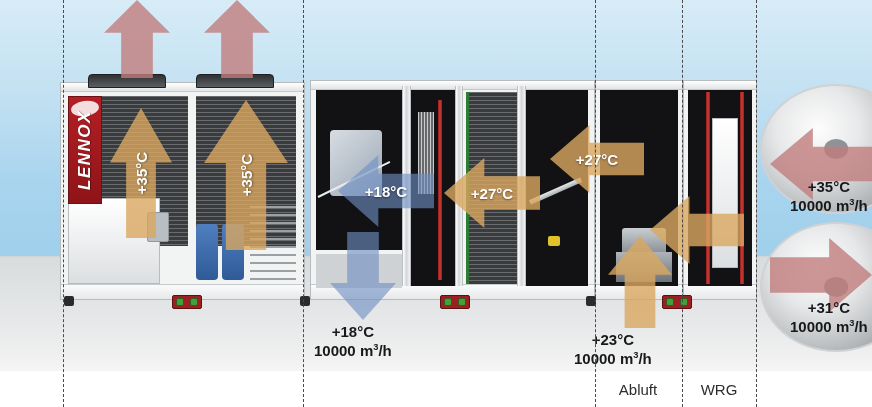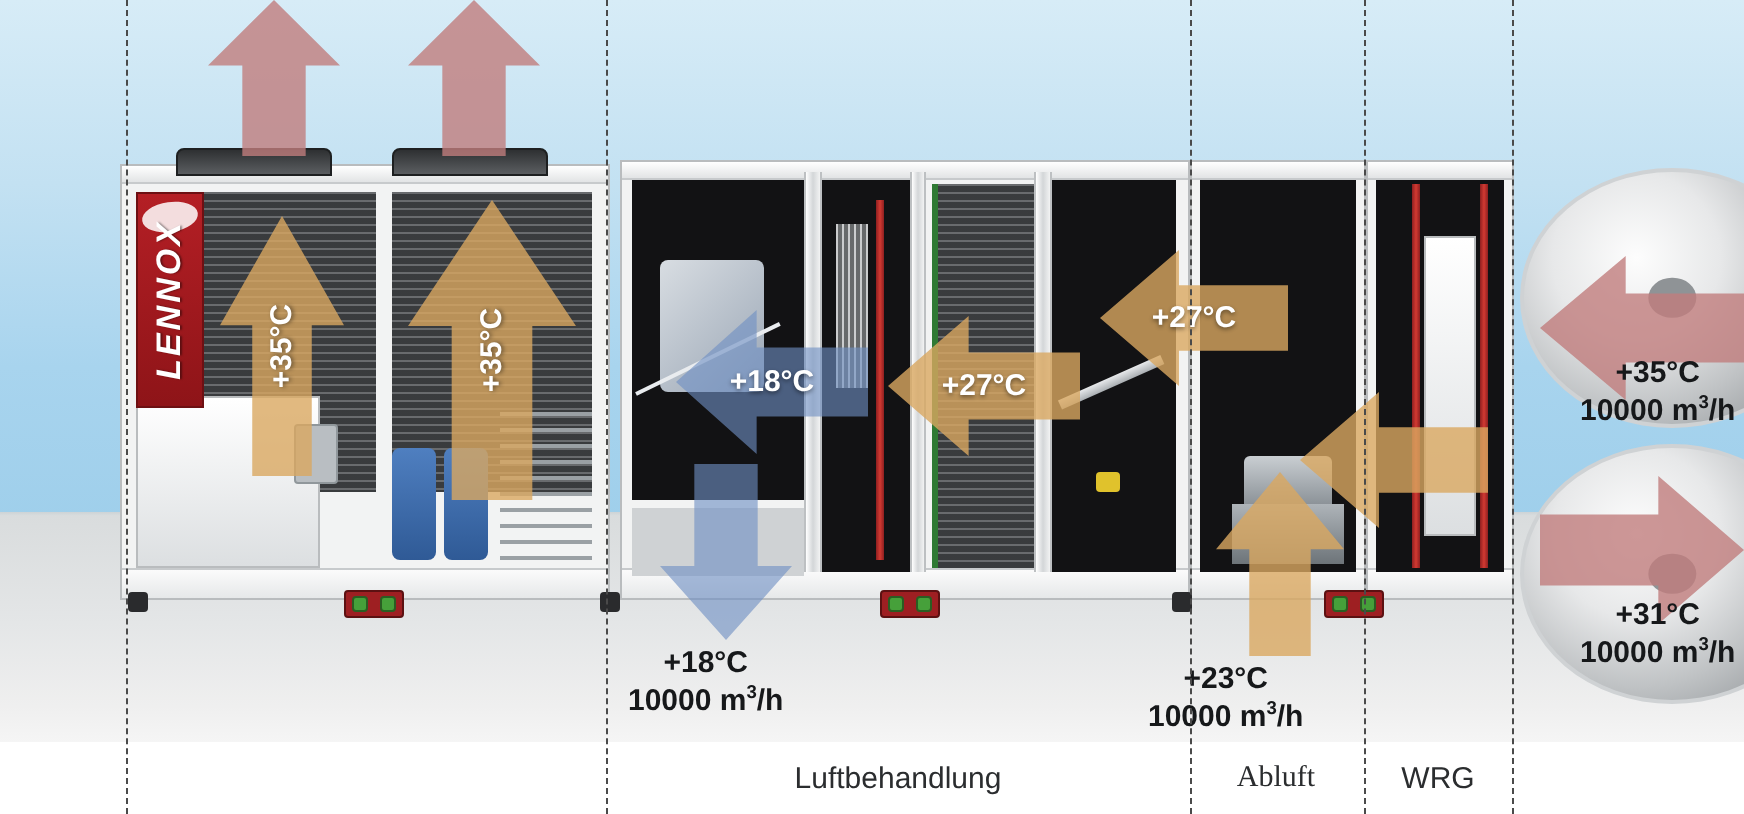--- a/index.html
+++ b/index.html
@@ -364,17 +364,16 @@
     <span>+31°C</span>
     <span class="l2"><span>10000 m</span><sup>3</sup><span>/h</span></span>
   </div>
 
   <div class="divider" style="left:63px;"></div>
   <div class="divider" style="left:303px;"></div>
   <div class="divider" style="left:595px;"></div>
   <div class="divider" style="left:682px;"></div>
   <div class="divider" style="left:756px;"></div>
 
-  <div class="secname" style="left:449px; transform:translateX(-50%);">Luftbehandlung</div>
-  <div class="secname" style="left:638px; transform:translateX(-50%);font-family:Liberation Serif, serif;">Abluft</div>
+  <div class="secname" style="left:638px; transform:translateX(-50%);">Abluft</div>
   <div class="secname" style="left:719px; transform:translateX(-50%);">WRG</div>
 
 </div>
 
 </body></html>

